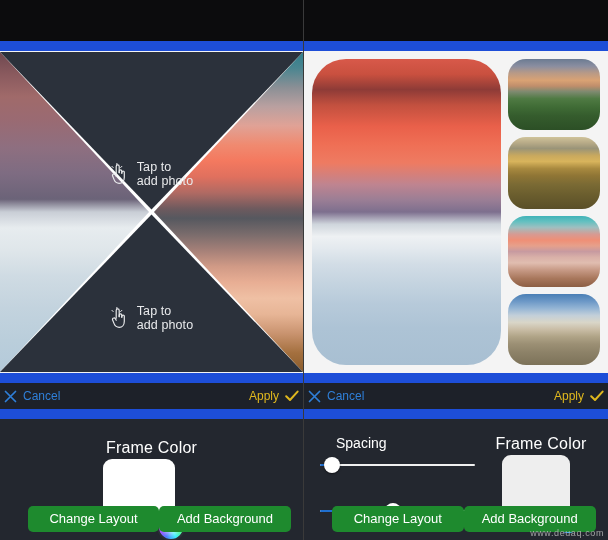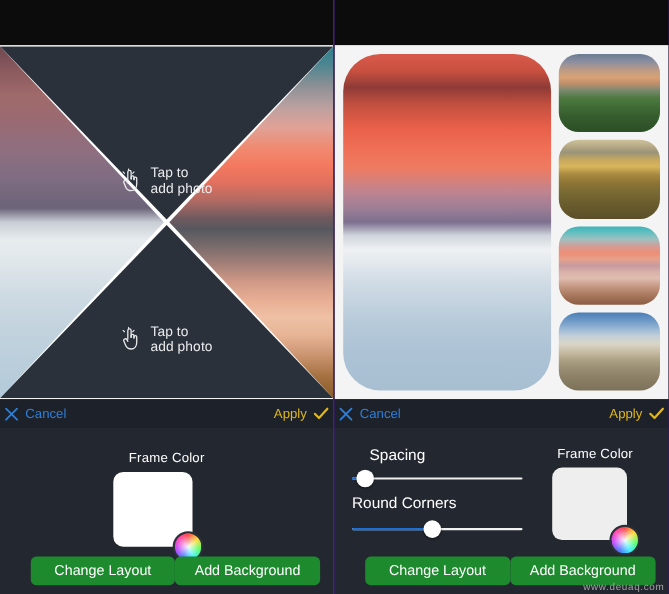--- a/index.html
+++ b/index.html
@@ -2,21 +2,21 @@
 <html><head>
 <meta charset="utf-8">
 <style>
   html,body{margin:0;padding:0;background:#0b0b0c;}
   body{
     width:608px;height:540px;overflow:hidden;
     font-family:"Liberation Sans", sans-serif;
     -webkit-font-smoothing:antialiased;
   }
   .screen{position:relative;width:608px;height:540px;background:#0b0b0c;display:flex;}
-  .panel{position:relative;width:304px;height:540px;background:#4c1d95;display:flex;flex-direction:column;overflow:hidden;}
+  .panel{position:relative;width:304px;height:540px;background:#1d4ed8;display:flex;flex-direction:column;overflow:hidden;gap:10px;}
   .panel.left{border-right:1px solid #3a3a3a;width:303px;}
 
   
   .topstrip{height:41px;background:#0c0c0d;flex:0 0 41px;}
 
   
   .canvas{position:relative;flex:0 0 322px;height:322px;overflow:hidden;background:#000;}
 
   
   .xcollage{position:absolute;inset:0;background:#f4f4f4;}
@@ -102,21 +102,21 @@
     justify-content:space-between;padding:0 4px;box-sizing:border-box;
   }
   .tb-left,.tb-right{display:flex;align-items:center;gap:6px;cursor:pointer;}
   .tb-left .lbl{color:#2f7fd8;font-size:12px;}
   .tb-right .lbl{color:#e0b81e;font-size:12px;}
 
   
   .controls{flex:1 1 auto;background:#23272f;position:relative;box-sizing:border-box;}
 
   .sec-title{
-    color:#ffffff;font-size:12px;text-align:center;letter-spacing:.2px;
+    color:#ffffff;font-size:16px;text-align:center;letter-spacing:.2px;
   }
 
   
   .lc-title{position:absolute;left:0;right:0;top:20px;}
   .swatch{
     position:absolute;left:103px;top:40px;width:72px;height:68px;
     background:#ffffff;border-radius:9px;
   }
   .wheel{
     position:absolute;left:157px;top:94px;width:28px;height:28px;border-radius:50%;
@@ -276,21 +276,20 @@
     </div>
 
     <div class="controls">
       <div class="rc-spacing-lbl">Spacing</div>
       <div class="slider sl-spacing">
         <div class="track"></div>
         <div class="fill" id="sp-fill" style="width: 12.17px;"></div>
         <div class="knob" id="sp-knob" style="left: 4.17px;"></div>
       </div>
 
-      <div class="rc-round-lbl">Round Corners</div>
       <div class="slider sl-round">
         <div class="track"></div>
         <div class="fill" id="rc-fill" style="width: 73.33px;"></div>
         <div class="knob" id="rc-knob" style="left: 65.33px;"></div>
       </div>
 
       <div class="sec-title rc-frame-lbl">Frame Color</div>
       <div class="swatch2"></div>
       <div class="wheel2"></div>
 

